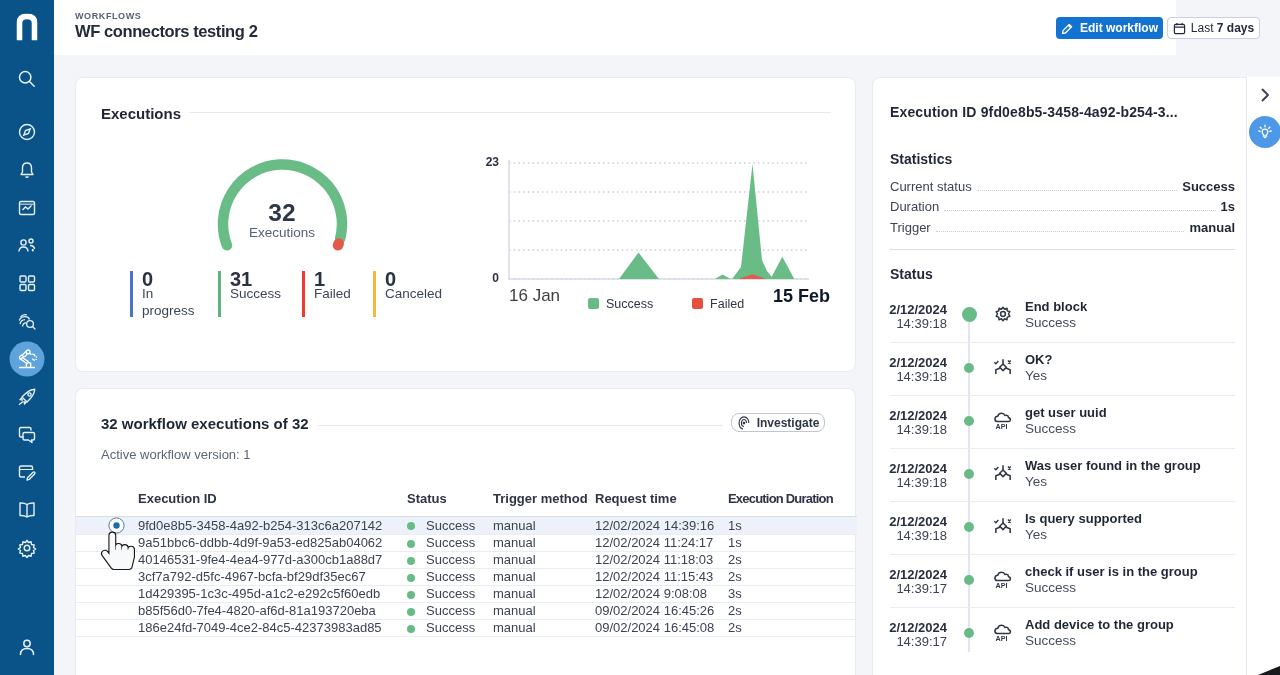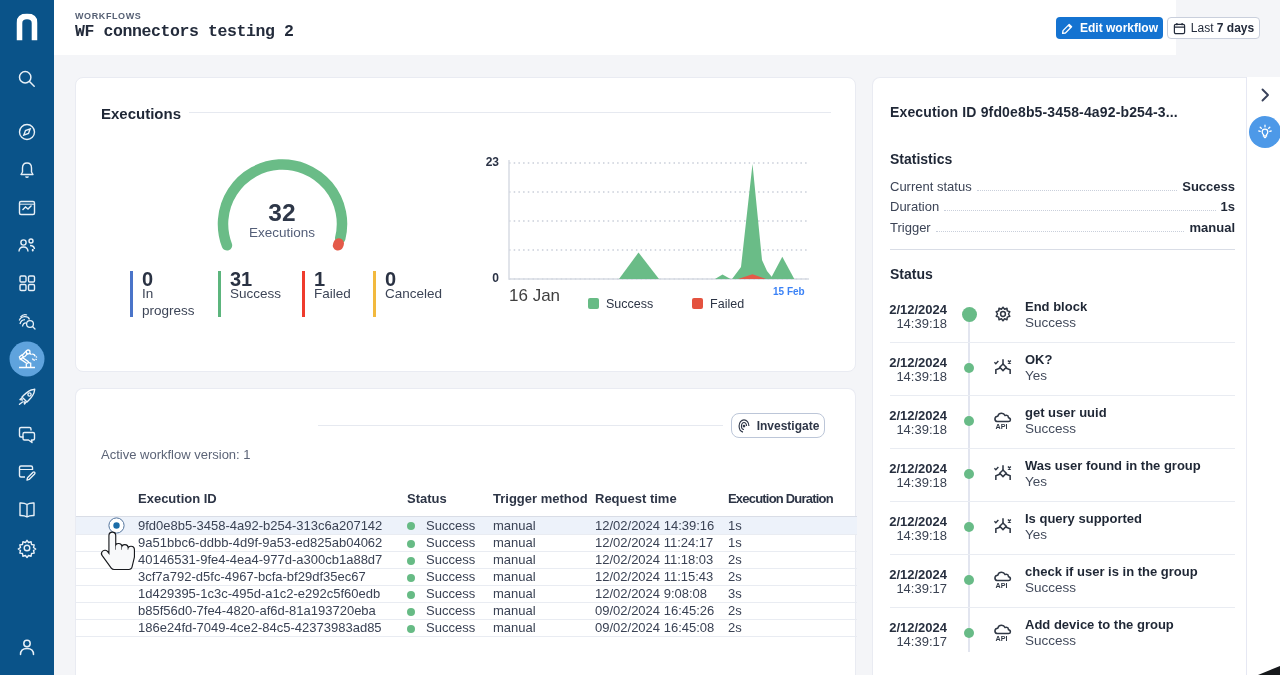--- a/index.html
+++ b/index.html
@@ -9,21 +9,21 @@
 
   
   #sidebar { position:absolute; left:0; top:0; width:54px; height:675px; background:#0a5389; }
   .sicon { position:absolute; left:50%; transform:translate(-50%,-50%); }
   #active-circle { position:absolute; left:27px; top:359px; width:35px; height:35px; border-radius:50%;
      background:#5fa3dd; transform:translate(-50%,-50%); }
 
   
   #header { position:absolute; left:54px; top:0; width:1122px; height:55px; background:#fff; }
   #crumb { position:absolute; left:21px; top:11px; font-size:9px; font-weight:bold; letter-spacing:0.6px; color:#566074; }
-  #title { position:absolute; left:21px; top:22px; font-size:16.5px; letter-spacing:-0.4px; font-weight:bold; color:#232b3b;font-family:Liberation Mono, monospace; }
+  #title { position:absolute; left:21px; top:22px; font-size:16.5px; letter-spacing:-0.4px; font-weight:bold; color:#232b3b; }
   #btn-edit { position:absolute; left:1002px; top:17px; width:107px; height:22px; background:#1473d1; border-radius:4px;
      color:#fff; font-size:12px; font-weight:bold; display:flex; align-items:center; justify-content:center; gap:6px; }
   #btn-days { position:absolute; left:1113px; top:17px; width:93px; height:22px; background:#fff; border:1px solid #c9cfdc; border-radius:4px;
      color:#232b3b; font-size:12px; display:flex; align-items:center; justify-content:center; gap:5px; }
 
   
   .card { position:absolute; background:#fff; border:1px solid #e9ebf2; border-radius:8px; }
   #card-exec  { left:75px;  top:77px;  width:781px; height:295px; }
   #card-table { left:75px;  top:388px; width:781px; height:287px; border-bottom:none; border-bottom-left-radius:0; border-bottom-right-radius:0;}
   #panel      { left:872px; top:77px;  width:375px; height:598px; border-radius:8px 0 0 0; border-bottom:none; }
@@ -35,27 +35,27 @@
   
   #exec-title { position:absolute; left:25px; top:27px; }
   #gauge-num { position:absolute; left:146px; top:121px; width:120px; text-align:center; font-size:24.5px; font-weight:bold; color:#2e3748; }
   #gauge-lbl { position:absolute; left:146px; top:147px; width:120px; text-align:center; font-size:13.5px; color:#535e78; }
   .stat { position:absolute; top:193px; border-left:3px solid; padding-left:9px; height:46px; }
   .stat b { display:block; font-size:20px; color:#2a3243; line-height:16px; }
   .stat span { display:block; font-size:13.5px; color:#3d4557; line-height:17px; margin-top:-2px; }
   #ylab23 { position:absolute; left:393px; width:30px; text-align:right; top:77px; font-size:12px; font-weight:bold; color:#2b3346; }
   #ylab0  { position:absolute; left:393px; width:30px; text-align:right; top:193px; font-size:12px; font-weight:bold; color:#2b3346; }
   #xlab1  { position:absolute; left:433px; top:208px; font-size:17px; font-weight:normal; color:#404040; }
-  #xlab2  { position:absolute; left:697px; top:208px; font-size:10px; font-weight:bold; color:#3b82f6; }
+  #xlab2  { position:absolute; left:697px; top:208px; font-size:18px; font-weight:bold; color:#0f172a; }
   .leg-sq { width:11px; height:11px; border-radius:2px; display:inline-block; vertical-align:-1px; }
   #legend { position:absolute; left:512px; top:219px; font-size:12.5px; color:#2c3445; }
 
   
   #tbl-title { position:absolute; left:25px; top:26px; }
-  #btn-inv { position:absolute; left:655px; top:24px; width:94px; height:25px; border:1px solid #bcc6d8; border-radius:8px;
+  #btn-inv { position:absolute; left:655px; top:24px; width:94px; height:19px; border:1px solid #bcc6d8; border-radius:8px;
      background:#fff; display:flex; align-items:center; justify-content:center; gap:6px;
      font-size:12px; font-weight:bold; color:#2e3647; }
   #awv { position:absolute; left:25px; top:58px; font-size:13px; color:#5c6477; }
   table { position:absolute; left:0; top:97px; width:781px; border-collapse:collapse; font-size:13px; }
   th { text-align:left; font-weight:bold; color:#2d3546; height:30px; vertical-align:top; padding:5px 0 0 0; border-bottom:1px solid #d9dde6; }
   td { padding:0; height:17px; border-bottom:1px solid #e9ecf2; color:#3a4254; }
   tr.hl td { background:#edf2fa; }
   .c-radio { width:62px; }
   .c-id { width:269px; }
   .c-st { width:86px; }
@@ -241,20 +241,21 @@
   <div id="xlab1">16 Jan</div>
   <div id="xlab2">15 Feb</div>
   <div id="legend">
     <span class="leg-sq" style="background:#67bb85;"></span>&nbsp; Success
     <span style="display:inline-block;width:32px;"></span>
     <span class="leg-sq" style="background:#e4523f;"></span>&nbsp; Failed
   </div>
 </div>
 
 <div class="card" id="card-table">
+  <div class="card-title" id="tbl-title">32 workflow executions of 32</div>
   <div class="hline" style="left:242px; width:405px; top:36px;"></div>
   <div id="btn-inv">
     <svg width="14" height="16" viewBox="0 0 14 16" fill="none" stroke="#2e3647" stroke-width="1.15">
       <path d="M11.9 8 a4.9,6.2 0 1 0 -9.8 0 a4.9,6.2 0 0 0 3.9 6.07"></path>
       <path d="M9.55 8 a2.55,3.5 0 1 0 -5.1 0 a2.55,3.5 0 0 0 2.55 3.5"></path>
       <circle cx="7" cy="8" r="0.8"></circle>
     </svg>
     <span>Investigate</span>
   </div>
   <div id="awv">Active workflow version: 1</div>

